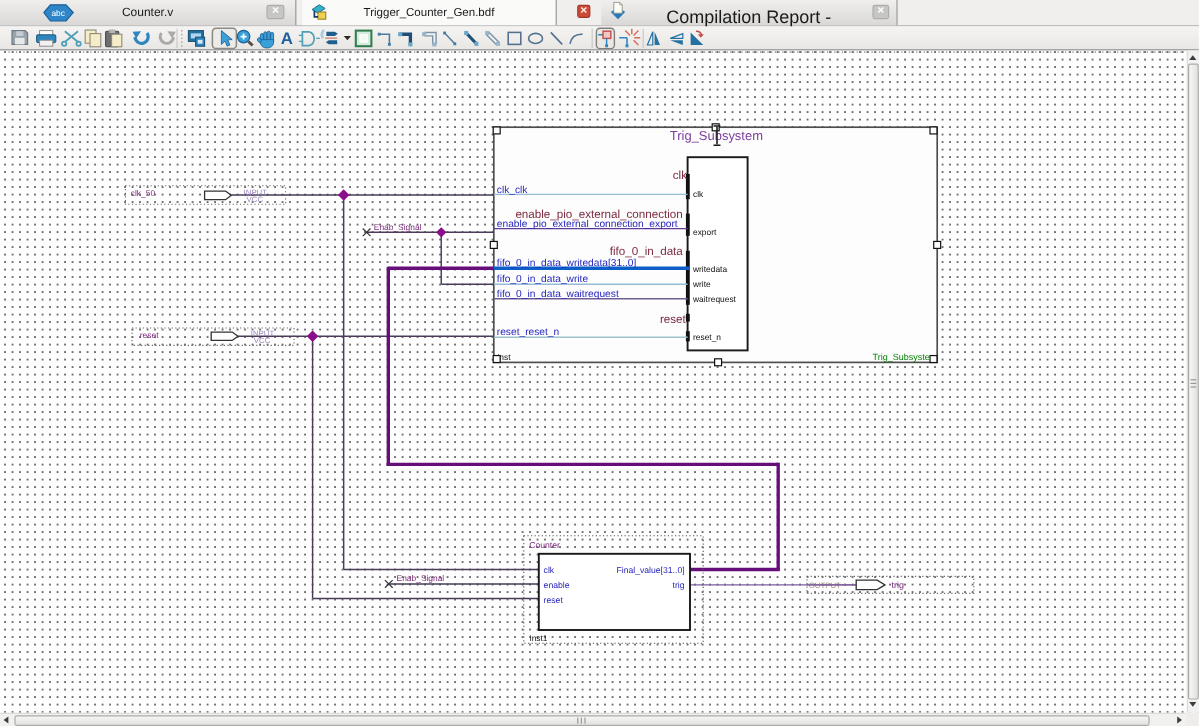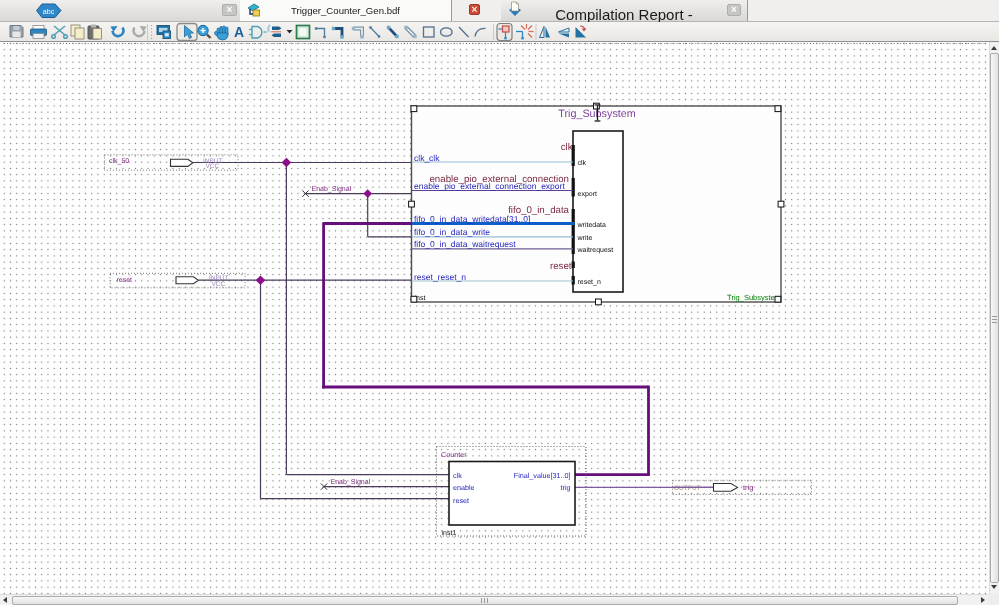--- a/index.html
+++ b/index.html
@@ -158,23 +158,24 @@
 <text x="743" y="490" font-size="7.5" fill="#7b287b">trig</text>
 </g>
 </svg>
 
 <div id="tabbar">
  <div class="tab" style="left:0;width:247px">
   <svg class="abs" style="left:36px;top:3px" width="26" height="16">
     <polygon points="6,1 19,1 25,7.5 19,14.5 6,14.5 0.5,7.5" fill="#2e86c8" stroke="#1a5e96" stroke-width="1"></polygon>
     <text x="12.5" y="10.5" font-size="7" fill="#fff" text-anchor="middle" font-family="Liberation Sans">abc</text>
   </svg>
+  <div class="tabtxt">Counter.v</div>
   <div class="closebtn" style="left:222px">×</div>
  </div>
- <div class="tab active" style="left:240px;width:212px">
+ <div class="tab active" style="left:252px;width:212px">
   <svg class="abs" style="left:6px;top:2px" width="15" height="15">
     <polygon points="2,6 8,2 13,5 7,9" fill="#35b0c8" stroke="#1a6e86" stroke-width="0.8"></polygon>
     <rect x="7" y="8" width="6.5" height="6" fill="#f0d050" stroke="#907818" stroke-width="0.8"></rect>
     <path d="M4,7 L4,12 L7,12" stroke="#123a6e" stroke-width="1.4" fill="none"></path>
   </svg>
   <div class="tabtxt" style="font-size:9.6px">Trigger_Counter_Gen.bdf</div>
   <div class="closebtn" style="left:229px;width:11px;height:11px;background:#cd4a38;border-color:#a03828;color:#f8eee0">×</div>
  </div>
  <div class="tab" style="left:501px;width:247px">
   <svg class="abs" style="left:7px;top:1px" width="14" height="16">

